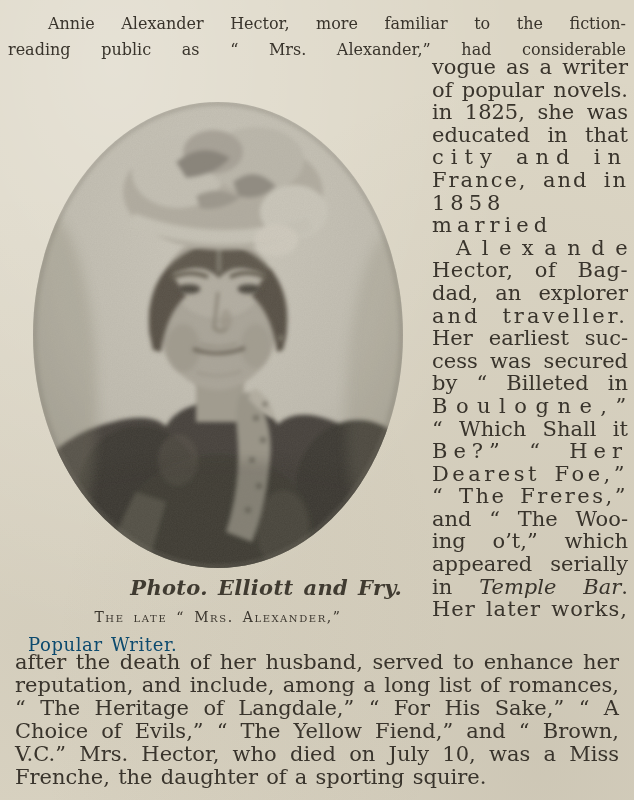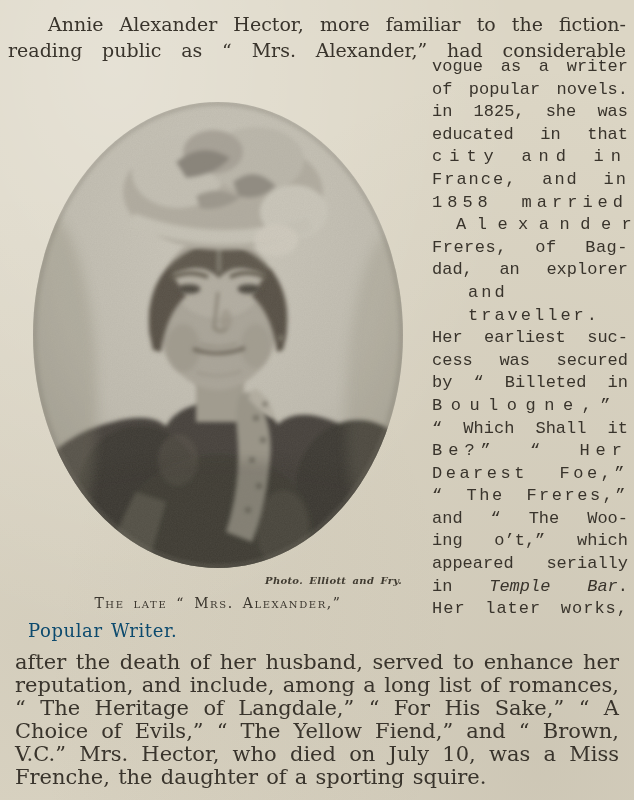--- a/index.html
+++ b/index.html
@@ -14,33 +14,33 @@
     font-family:"DejaVu Serif","Liberation Serif",serif;
   }
   .page{position:relative;width:634px;height:800px;}
 
   .line{text-align:justify;text-align-last:justify;word-spacing:1.5px;white-space:normal;}
   .line.left{text-align-last:left;}
   .line.indent{text-indent:40px;}
   .italic{font-style:italic;}
 
   .top-para{position:absolute;left:8px;top:11px;width:618px;}
-  .top-para .line{font-size:19px;line-height:26px;}
+  .top-para .line{font-size:16px;line-height:26px;}
 
   .right-col{position:absolute;left:432px;top:56px;width:196px;}
-  .right-col .line{font-size:17px;line-height:22.6px;font-family:Liberation Mono, monospace;}
+  .right-col .line{font-size:21px;line-height:22.6px;}
 
   .bottom-para{position:absolute;left:15px;top:651px;width:604px;}
   .bottom-para .line{font-size:21px;line-height:22.9px;}
 
   .photo-block{position:absolute;left:28px;top:100px;width:380px;}
   .photo-block svg{display:block;}
   .credit{
     width:374px;margin-top:5px;text-align:right;
-    font-style:italic;font-weight:700;font-size:10px;
+    font-style:italic;font-weight:700;font-size:21px;
     letter-spacing:.3px;word-spacing:2.5px;color:#403b31;
   }
   .cap1{
     margin-top:9px;text-align:center;
     font-variant:small-caps;font-size:14px;
     letter-spacing:1.6px;word-spacing:3px;color:#3b362e;
   }
   .cap2{
     margin-top:9px;text-align:left;
     font-size:18px;letter-spacing:.6px;word-spacing:2px;color:#0c4a6e;
@@ -160,23 +160,23 @@
 
   <div class="right-col">
       <div class="line">vogue as a writer</div>
       <div class="line">of popular novels.</div>
       <div class="line">in 1825, she was</div>
       <div class="line">educated in that</div>
       <div class="line" style="letter-spacing: 7px;">city and in</div>
       <div class="line" style="letter-spacing: 2px;">France, and in</div>
       <div class="line" style="letter-spacing: 5px;">1858 married</div>
       <div class="line" style="letter-spacing: 10.5px; margin-left: 24px;">Alexander</div>
-      <div class="line" style="letter-spacing: 0.5px;">Freres, of Bag-</div>
+      <div class="line" style="letter-spacing: 0.5px;">Hector, of Bag-</div>
       <div class="line">dad, an explorer</div>
-      <div class="line" style="letter-spacing: 3px; margin-left: 36px;">and traveller.</div>
+      <div class="line" style="letter-spacing: 3px;">and traveller.</div>
       <div class="line">Her earliest suc-</div>
       <div class="line">cess was secured</div>
       <div class="line">by “ Billeted in</div>
       <div class="line" style="letter-spacing: 8.5px;">Boulogne,”</div>
       <div class="line">“ Which Shall it</div>
       <div class="line" style="letter-spacing: 6px;">Be?” “ Her</div>
       <div class="line" style="letter-spacing: 3.5px;">Dearest Foe,”</div>
       <div class="line" style="letter-spacing: 2.5px;">“ The Freres,”</div>
       <div class="line">and “ The Woo-</div>
       <div class="line">ing o’t,” which</div>

